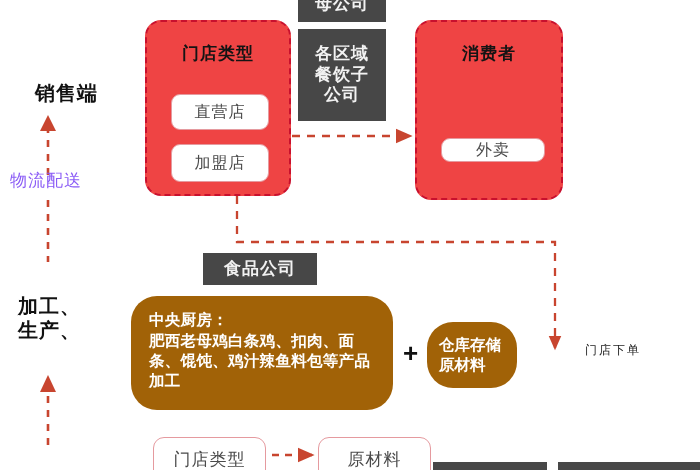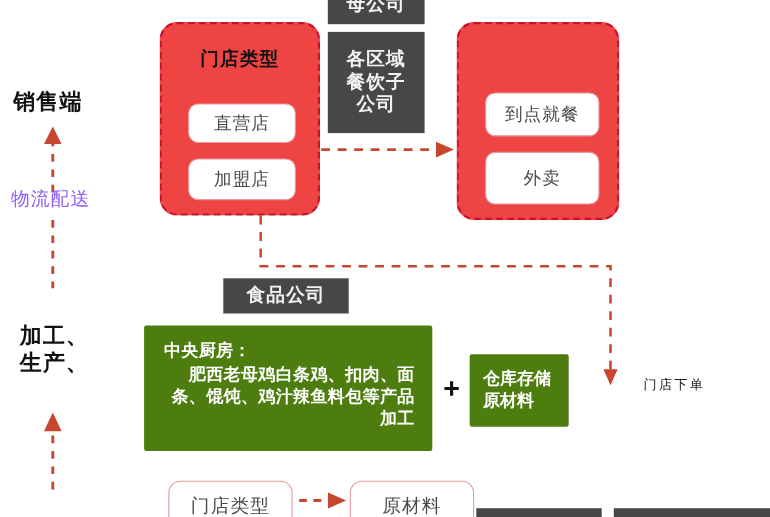--- a/index.html
+++ b/index.html
@@ -48,36 +48,36 @@
     font-weight:bold;
     font-size:17px;
     letter-spacing:1px;
     line-height:1.22;
     display:flex;align-items:center;justify-content:center;
     flex-direction:column;
   }
   .grey.flat{border-radius:0;}
   
   .redbox{
-    background:#4d7c0f;
+    background:#a16207;
     color:#ffffff;
-    border-radius:2px;
+    border-radius:26px;
     box-sizing:border-box;
   }
   .kitchen{
     padding:14px 16px 12px 18px;
     text-align:left;
     display:block;
     font-size:15.5px;
     line-height:1.30;
     font-weight:bold;
     letter-spacing:0.3px;
   }
   .kitchen .hd{display:block;margin-bottom:1px;}
-  .kitchen .bd{display:block;font-weight:bold;text-align:right;}
+  .kitchen .bd{display:block;font-weight:bold;}
   .warehouse{
     display:flex;align-items:center;justify-content:flex-start;
     padding-left:12px;
     font-size:15.5px;line-height:1.28;font-weight:bold;text-align:left;
   }
   .plus{
     position:absolute;
     font-size:26px;font-weight:bold;color:#111;
     line-height:1;
   }
@@ -132,21 +132,21 @@
       <path d="M40,392 L48,375 L56,392 z" fill="#c8452f"></path>
     </g>
 
     <path d="M292,136 L410,136" stroke="#c8452f" stroke-width="2.6" stroke-dasharray="8 7" fill="none" marker-end="url(#arrRed)"></path>
 
     <path d="M237,196 L237,242 L555,242 L555,348" stroke="#c8452f" stroke-width="2.3" stroke-dasharray="8 7" fill="none" marker-end="url(#arrRed)"></path>
 
     <path d="M272,455 L312,455" stroke="#c8452f" stroke-width="2.6" stroke-dasharray="7 6" fill="none" marker-end="url(#arrRed)"></path>
   </svg>
 
-  <div class="stage-label" style="left:12px;top:82px;">
+  <div class="stage-label" style="left:35px;top:82px;">
     <span>销售端</span>
   </div>
   <div class="plain-label" style="left:10px;top:169px;">
     <span>物流配送</span>
   </div>
 
   <div class="stage-label" style="left:18px;top:295px;">
     <span style="display:block;">加工、</span>
     <span style="display:block;">生产、</span>
   </div>
@@ -155,24 +155,22 @@
     <div class="group-title" style="top:20px;">门店类型</div>
     <div class="pill" style="left:24px;top:72px;width:98px;height:36px;">
       <span>直营店</span>
     </div>
     <div class="pill" style="left:24px;top:122px;width:98px;height:38px;">
       <span>加盟店</span>
     </div>
   </div>
 
   <div class="node group" style="left:415px;top:20px;width:148px;height:180px;">
-    <div class="pill" style="left:24px;top:62px;width:104px;height:40px;">
-      <span>到点就餐</span>
-    </div>
-    <div class="pill" style="left:24px;top:116px;width:104px;height:48px;">
+    <div class="group-title" style="top:20px;">消费者</div>
+    <div class="pill" style="left:24px;top:116px;width:104px;height:24px;">
       <span>外卖</span>
     </div>
   </div>
 
   <div class="node grey flat" style="left:298px;top:-14px;width:88px;height:36px;">
     <span>母公司</span>
   </div>
 
   <div class="node grey flat" style="left:298px;top:29px;width:88px;height:92px;">
     <span>各区域</span>

